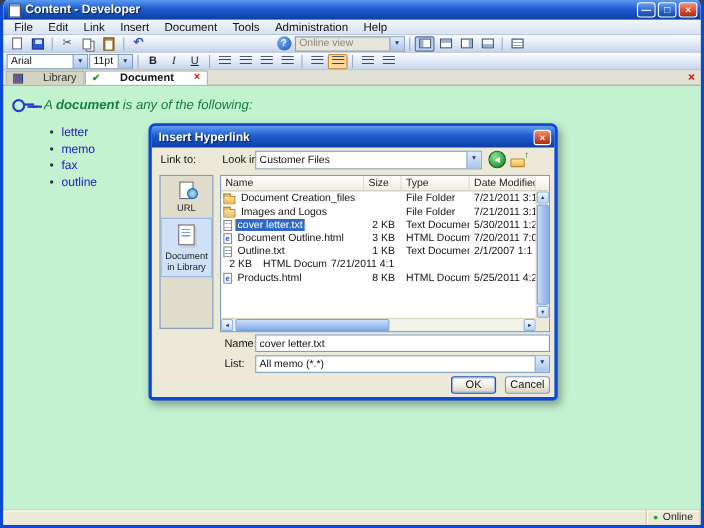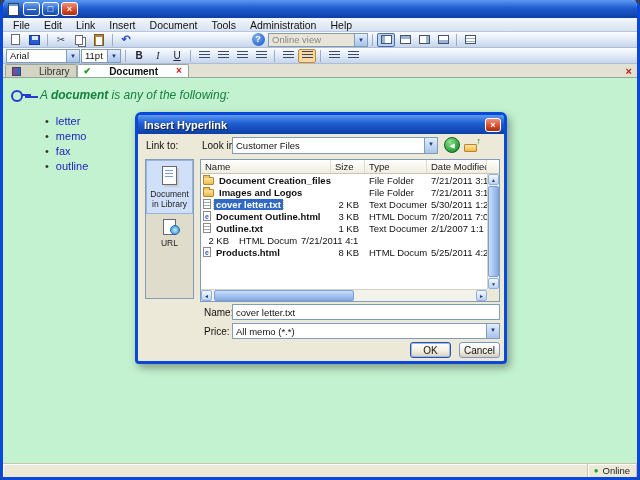--- a/index.html
+++ b/index.html
@@ -133,21 +133,21 @@
               border:1px solid #7f9db9; overflow:hidden; }
   .lv-header { display:flex; height:14px; background:linear-gradient(#ffffff,#f0ede0);
                border-bottom:1px solid #c8c4b0; padding-right:12px; }
   .hcol { font-size:9.5px; color:#222; padding:1px 0 0 4px; border-right:1px solid #e0dccc;
           white-space:nowrap; overflow:hidden; flex:none; }
   .hcol.col0 { width:130px; } .hcol.col1 { width:34px; text-align:left; padding-right:18px; }
   .hcol.col2 { width:62px; } .hcol.col3 { flex:1; }
   .lv-body { position:absolute; left:0; top:14px; right:12px; bottom:12px; overflow:hidden; }
   .frow { display:flex; height:12px; align-items:center; }
   .fcol { font-size:9.5px; white-space:nowrap; overflow:hidden; flex:none; color:#111; }
-  .fcol.col0 { width:130px; display:flex; align-items:center; gap:3px; padding-left:2px;font-weight:bold; }
+  .fcol.col0 { width:130px; display:flex; align-items:flex-end; gap:3px; padding-left:2px; }
   .fcol.col1 { width:34px; text-align:right; padding-right:6px; }
   .fcol.col2 { width:62px; padding-left:4px; }
   .fcol.col3 { flex:1; padding-left:4px; }
   .fname { padding:0 2px; }
   .fname.sel { background:var(--selection,#316ac5); color:#fff; outline:1px dotted #f0c060; }
   .fic { flex:none; position:relative; display:inline-block; }
   .fic.folder { width:11px; height:8px; background:linear-gradient(#ffe7a0,#f2b94e);
                 border:1px solid #b8862a; border-radius:1px; margin-top:1px; }
   .fic.folder::before { content:""; position:absolute; top:-3px; left:-1px; width:5px; height:2px;
                 background:#f2c160; border:1px solid #b8862a; border-bottom:none; }
@@ -184,20 +184,21 @@
   .btn.ok { left:272px; border-color:#2a52a8; box-shadow:inset 0 0 0 1px #9ab8e8; }
   .btn.cancel { left:321px; }
 </style>
 </head>
 <body style="--content-bg: #c3f2d1; --selection: #316ac5; --online-green: #27a527;">
 
 <div class="window">
 
   <div class="titlebar">
     <span class="app-icon"></span>
+    <span class="title-text">Content - Developer</span>
     <span class="cap-btns">
       <span class="cap-btn">—</span>
       <span class="cap-btn">□</span>
       <span class="cap-btn close">×</span>
     </span>
   </div>
 
   <div class="menubar">
       <span class="menu-item">File</span>
       <span class="menu-item">Edit</span>
@@ -352,27 +353,27 @@
         <span class="combo-text">Customer Files</span>
         <span class="combo-arrow">▼</span>
       </span>
       <span class="nav-back">◀</span>
       <span class="nav-up">
           <i class="nav-up-folder"></i>
           <i class="nav-up-arrow">↑</i>
         </span>
 
       <div class="places">
+          <div class="place">
+            <span class="place-icon url"></span>
+            <span class="place-label">URL</span>
+          </div>
           <div class="place selected">
             <span class="place-icon doc-library"></span>
             <span class="place-label">Document in Library</span>
-          </div>
-          <div class="place">
-            <span class="place-icon url"></span>
-            <span class="place-label">URL</span>
           </div>
         </div>
 
       <div class="listview">
         <div class="lv-header">
             <span class="hcol col0">Name</span>
             <span class="hcol col1">Size</span>
             <span class="hcol col2">Type</span>
             <span class="hcol col3">Date Modified</span>
           </div>
@@ -445,21 +446,21 @@
         <div class="hscroll">
           <span class="sc-btn">◄</span>
           <span class="h-thumb"></span>
           <span class="sc-btn right">►</span>
         </div>
         <div class="sc-corner"></div>
       </div>
 
       <span class="lbl name-lbl">Name:</span>
       <input class="txt name-input" value="cover letter.txt" style="">
-      <span class="lbl type-lbl">Price:</span>
+      <span class="lbl type-lbl">List:</span>
       <span class="combo type-combo">
         <span class="combo-text">All memo (*.*)</span>
         <span class="combo-arrow">▼</span>
       </span>
       <button class="btn ok">OK</button>
       <button class="btn cancel">Cancel</button>
     </div>
   </div>
 
 </div>

